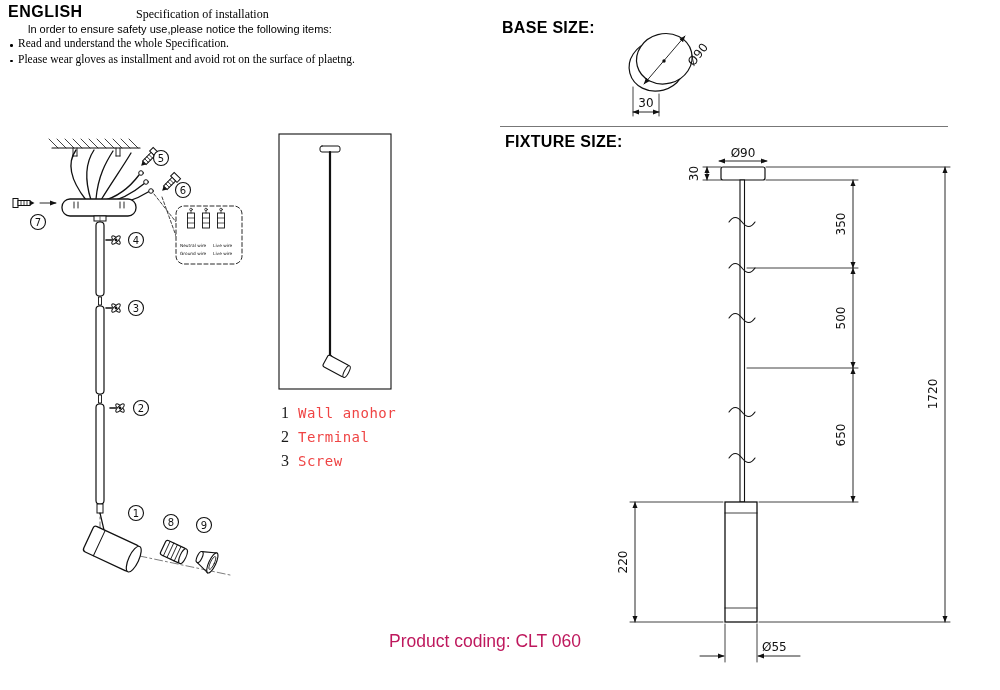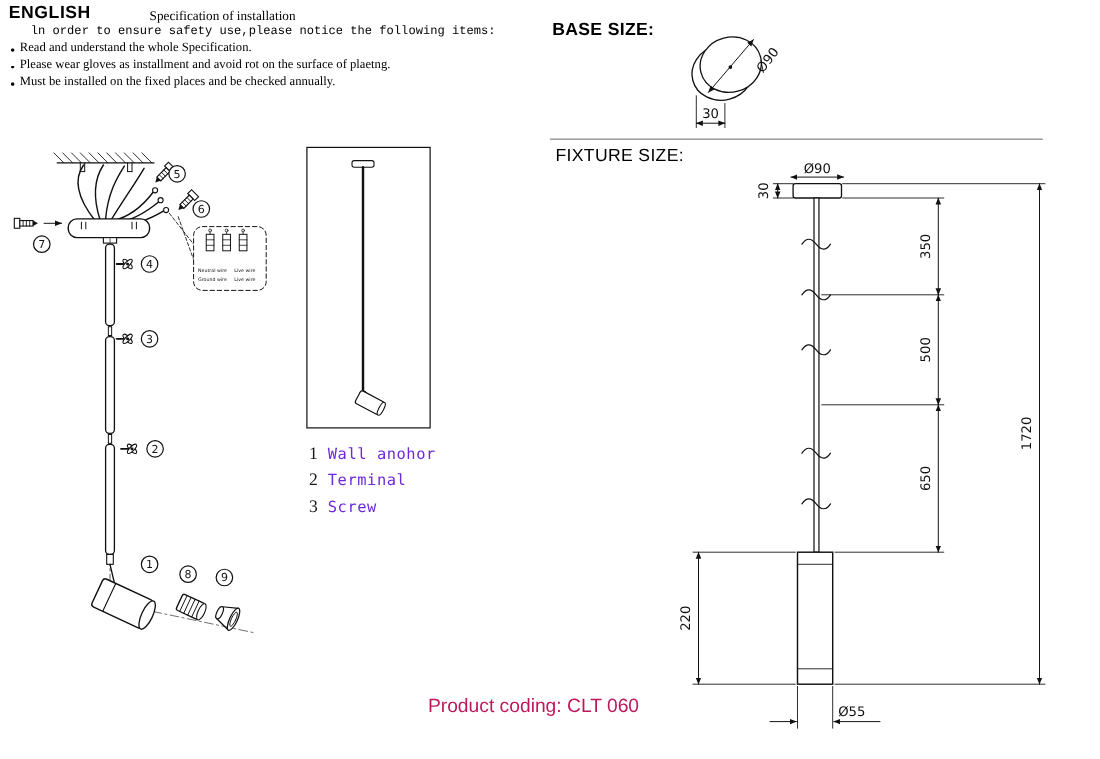--- a/index.html
+++ b/index.html
@@ -1,50 +1,49 @@
 <!DOCTYPE html>
 <html><head>
 <meta charset="utf-8">
 <style>
   *{margin:0;padding:0;box-sizing:border-box}
   html,body{width:1000px;height:690px}
   body{position:relative;background:#fff;color:#000;font-family:"Liberation Sans",sans-serif;overflow:hidden}
   .abs{position:absolute}
   .english{left:8px;top:3px;font-size:16px;font-weight:bold;letter-spacing:.5px}
   .spec-title{left:136px;top:7px;font-size:12px;font-family:"Liberation Serif",serif}
-  .intro{left:28px;top:23px;font-size:11px;font-family:Liberation Mono, monospace}
+  .intro{left:28px;top:23px;font-size:11px;font-family:Liberation Sans, sans-serif}
   .safety{left:8px;top:37px;width:440px;font-family:"Liberation Serif",serif}
   .safety .item{position:relative;padding-left:10px;font-size:11.5px;margin-bottom:3.5px;white-space:nowrap}
   .safety .item::before{content:"";position:absolute;left:2px;top:7px;width:2.5px;height:2.5px;background:#000;border-radius:50%}
   .safety .item.small{font-size:9.8px;margin-top:2px;margin-bottom:6px}
   .h-base{left:502px;top:19px;font-size:16px;font-weight:bold;letter-spacing:.3px}
-  .h-fixture{left:505px;top:133px;font-size:16px;font-weight:normal;letter-spacing:.3px}
+  .h-fixture{left:505px;top:133px;font-size:16px;font-weight:bold;letter-spacing:.3px}
   .divider{left:500px;top:126px;width:448px;border-top:1.4px solid #777}
   .legend{left:281px;top:404px}
   .legend-row{height:24px;display:flex;align-items:baseline}
   .legend-num{font-family:"Liberation Serif",serif;font-size:16px;margin-right:9px;color:#1a1a1a}
-  .legend-label{font-family:"DejaVu Sans Mono",monospace;font-size:14px;letter-spacing:.5px;color:#6d28d9}
+  .legend-label{font-family:"DejaVu Sans Mono",monospace;font-size:14px;letter-spacing:.5px;color:#ef4444}
   .product{left:389px;top:631px;font-size:17.5px;color:#be185d}
   svg{position:absolute;left:0;top:0}
   svg text{font-family:"DejaVu Sans",sans-serif;fill:#111;stroke:none}
   svg text.dim{font-size:12px}
   svg text.co{font-size:10px}
   svg text.tiny{font-size:4.3px}
 </style>
 </head>
 <body>
 
 <div class="abs english">ENGLISH</div>
 <div class="abs spec-title">Specification of installation</div>
 <div class="abs intro">ln order to ensure safety use,please notice the following items:</div>
 
 <div class="abs safety">
   <div class="item">Read and understand the whole Specification.</div>
   <div class="item">Please wear gloves as installment and avoid rot on the surface of plaetng.</div>
-  <div class="item">Must be installed on the fixed places and be checked annually.</div>
 </div>
 
 <div class="abs h-base">BASE SIZE:</div>
 <div class="abs divider"></div>
 <div class="abs h-fixture">FIXTURE SIZE:</div>
 
 <div class="abs legend">
   <div class="legend-row">
     <span class="legend-num">1</span>
     <span class="legend-label">Wall anohor</span>

